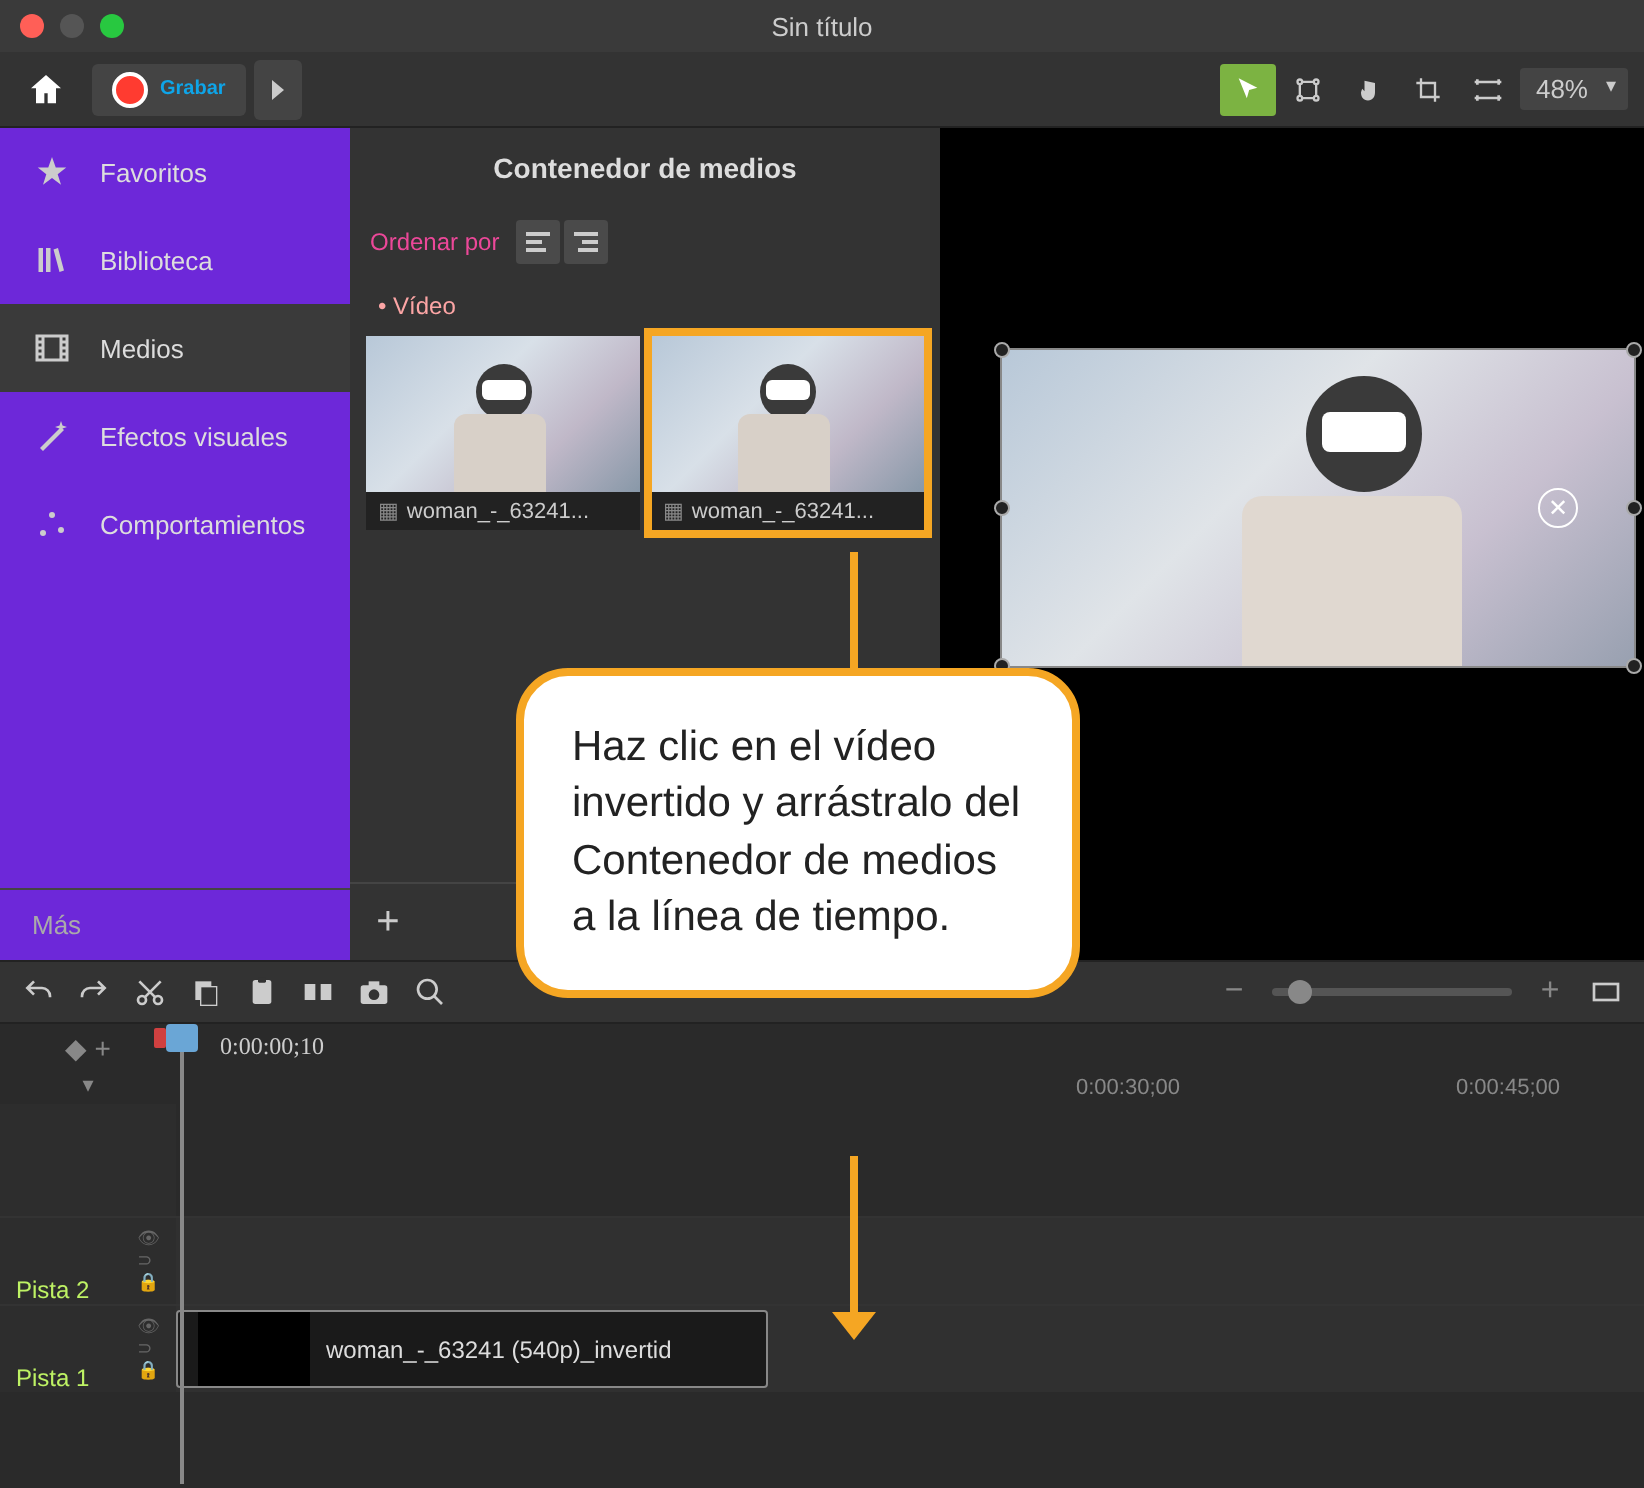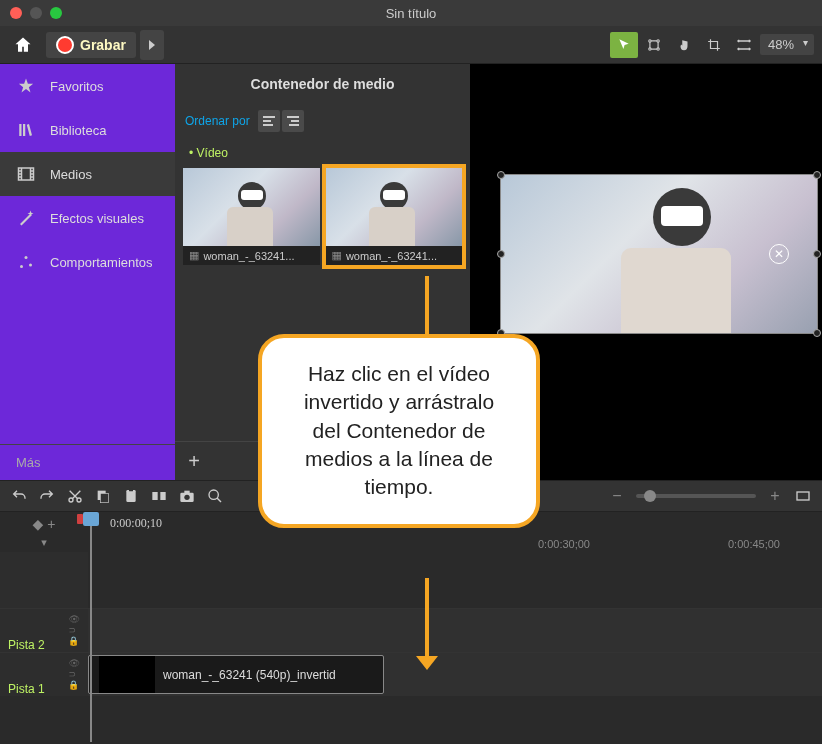--- a/index.html
+++ b/index.html
@@ -10,43 +10,43 @@
 .traffic-light { width: 12px; height: 12px; border-radius: 50%; }
 .tl-red { background: #ff5f57; }
 .tl-yellow { background: #555; }
 .tl-green { background: #28c840; }
 .window-title { position: absolute; left: 50%; transform: translateX(-50%); color: #ccc; font-size: 13px; }
 
 .toolbar { height: 38px; background: #333; display: flex; align-items: center; padding: 0 8px; border-bottom: 1px solid #222; }
 .home-btn { width: 30px; height: 30px; display: flex; align-items: center; justify-content: center; cursor: pointer; }
 .record-btn { display: flex; align-items: center; gap: 6px; background: #444; padding: 4px 10px; margin-left: 8px; border-radius: 3px; cursor: pointer; }
 .rec-dot { width: 14px; height: 14px; border-radius: 50%; background: #ff3b30; border: 2px solid #fff; box-sizing: content-box; }
-.record-btn span { color: #fef9c3; font-size: 14px; font-weight: 600; }
+.record-btn span { color: #0ea5e9; font-size: 10px; font-weight: 600; }
 .chev-btn { width: 24px; height: 30px; display: flex; align-items: center; justify-content: center; margin-left: 4px; cursor: pointer; background: #444; border-radius: 3px; }
 .toolbar-right { margin-left: auto; display: flex; align-items: center; gap: 2px; }
 .tool-icon { width: 28px; height: 26px; display: flex; align-items: center; justify-content: center; cursor: pointer; border-radius: 2px; }
 .tool-icon.active { background: #7cb342; }
 .zoom-dd { background: #444; color: #ccc; padding: 3px 20px 3px 8px; margin-left: 0; font-size: 13px; border-radius: 2px; position: relative; }
 .zoom-dd::after { content: "▾"; position: absolute; right: 6px; font-size: 10px; }
 
 .main-area { display: flex; height: 416px; }
 .sidebar { width: 175px; background: #6d28d9; display: flex; flex-direction: column; }
 .side-item { display: flex; align-items: center; gap: 14px; padding: 12px 16px; color: #ddd; font-size: 13px; cursor: pointer; }
 .side-item.active { background: #3a3a3a; }
 .side-icon { width: 20px; height: 20px; display: flex; align-items: center; justify-content: center; }
 .side-more { margin-top: auto; display: flex; align-items: center; justify-content: space-between; padding: 10px 16px; color: #aaa; font-size: 13px; border-top: 1px solid #444; }
 
 .media-panel { width: 295px; background: #333; display: flex; flex-direction: column; }
 .media-header { text-align: center; color: #ddd; font-size: 14px; font-weight: 600; padding: 12px 0; }
 .media-sort { display: flex; align-items: center; gap: 8px; padding: 6px 10px; }
-.sort-label { color: #0ea5e9; font-size: 12px; }
+.sort-label { color: #ec4899; font-size: 12px; }
 .sort-dd { background: #4a4a4a; color: #ccc; padding: 4px 8px; font-size: 12px; border-radius: 2px; flex: 1; display: flex; justify-content: space-between; }
 .sort-icons { display: flex; gap: 2px; }
 .sort-icon-btn { width: 22px; height: 22px; background: #4a4a4a; display: flex; align-items: center; justify-content: center; cursor: pointer; border-radius: 2px; }
-.media-cat { color: #bef264; font-size: 12px; padding: 8px 14px 4px; }
+.media-cat { color: #fca5a5; font-size: 12px; padding: 8px 14px 4px; }
 .media-thumbs { display: flex; gap: 6px; padding: 4px 8px; }
 .thumb-wrap { width: 140px; position: relative; }
 .thumb-wrap.hl { outline: 4px solid #f5a623; }
 .thumb-img { width: 100%; height: 78px; background: linear-gradient(135deg,#b8c8d8 0%,#d8e0e8 40%,#c0b8c8 70%,#8898a8 100%); position: relative; overflow: hidden; }
 .thumb-person { position: absolute; left: 40%; top: 18%; width: 28px; height: 28px; border-radius: 50%; background: #3a3a3a; }
 .thumb-person::after { content:""; position:absolute; left: 3px; top: 8px; width:22px; height:10px; background:#fff; border-radius: 3px; }
 .thumb-body { position:absolute; left:32%; top:50%; width:46px; height:40px; background:#d8d0c8; border-radius: 6px 6px 0 0; }
 .thumb-label { background: #222; color: #ccc; font-size: 11px; padding: 3px 6px; display: flex; align-items: center; gap: 4px; }
 .thumb-label::before { content: "▦"; color: #888; font-size: 11px; }
 .plus-btn { width: 30px; height: 30px; display:flex; align-items:center; justify-content:center; color:#ccc; font-size:20px; cursor:pointer; margin: 0 10px 8px auto; }
@@ -82,21 +82,21 @@
 .track-label { width: 88px; background: #2d2d2d; display: flex; align-items: center; padding: 0 8px; gap: 6px; }
 .track-name { color: #bef264; font-size: 12px; margin-top: 28px; }
 .track-icons { display:flex; flex-direction:column; gap:2px; margin-left:auto; }
 .track-icons span { color:#666; font-size:9px; line-height:1; }
 .track-content { flex: 1; background: #303030; position: relative; }
 .clip { position: absolute; left: 0; top: 2px; bottom: 2px; width: 296px; background: #1a1a1a; border: 1px solid #888; border-radius: 2px; display: flex; align-items: center; padding: 0 10px; }
 .clip-thumb { width: 56px; height: 100%; background: #000; }
 .clip-label { color: #ddd; font-size: 12px; margin-left: 8px; white-space: nowrap; overflow: hidden; }
 
 
-.callout { position: absolute; left: 258px; top: 334px; width: 282px; background: #fff; border: 4px solid #f5a623; border-radius: 26px; padding: 22px 36px; z-index: 100; text-align: center; }
+.callout { position: absolute; left: 258px; top: 334px; width: 282px; background: #fff; border: 4px solid #f5a623; border-radius: 26px; padding: 22px 24px; z-index: 100; text-align: left; }
 .callout-text { font-size: 21px; color: #222; line-height: 1.35; }
 .callout-stem { position: absolute; left: 425px; top: 276px; width: 4px; height: 60px; background: #f5a623; z-index: 99; }
 .callout-stem2 { position: absolute; left: 425px; top: 578px; width: 4px; height: 82px; background: #f5a623; z-index: 99; }
 .callout-arrow { position: absolute; left: 416px; top: 656px; width: 0; height: 0; border-left: 11px solid transparent; border-right: 11px solid transparent; border-top: 14px solid #f5a623; z-index: 99; }
 
 svg { display: block; }
 </style>
 </head>
 <body>
 
@@ -206,21 +206,21 @@
           </svg>
         </span>
       <span>Comportamientos</span>
     </div>
     <div class="side-more">
       <span>Más</span>
     </div>
   </div>
 
   <div class="media-panel">
-    <div class="media-header">Contenedor de medio</div>
+    <div class="media-header">Contenedor de medios</div>
     <div class="media-sort">
       <span class="sort-label">Ordenar por</span>
       <div class="sort-icons">
         <div class="sort-icon-btn">
             <svg width="12" height="10" viewBox="0 0 12 10" fill="#ccc">
               <rect y="0" width="12" height="2"></rect>
               <rect y="4" width="8" height="2"></rect>
               <rect y="8" width="10" height="2"></rect>
             </svg>
           </div>

